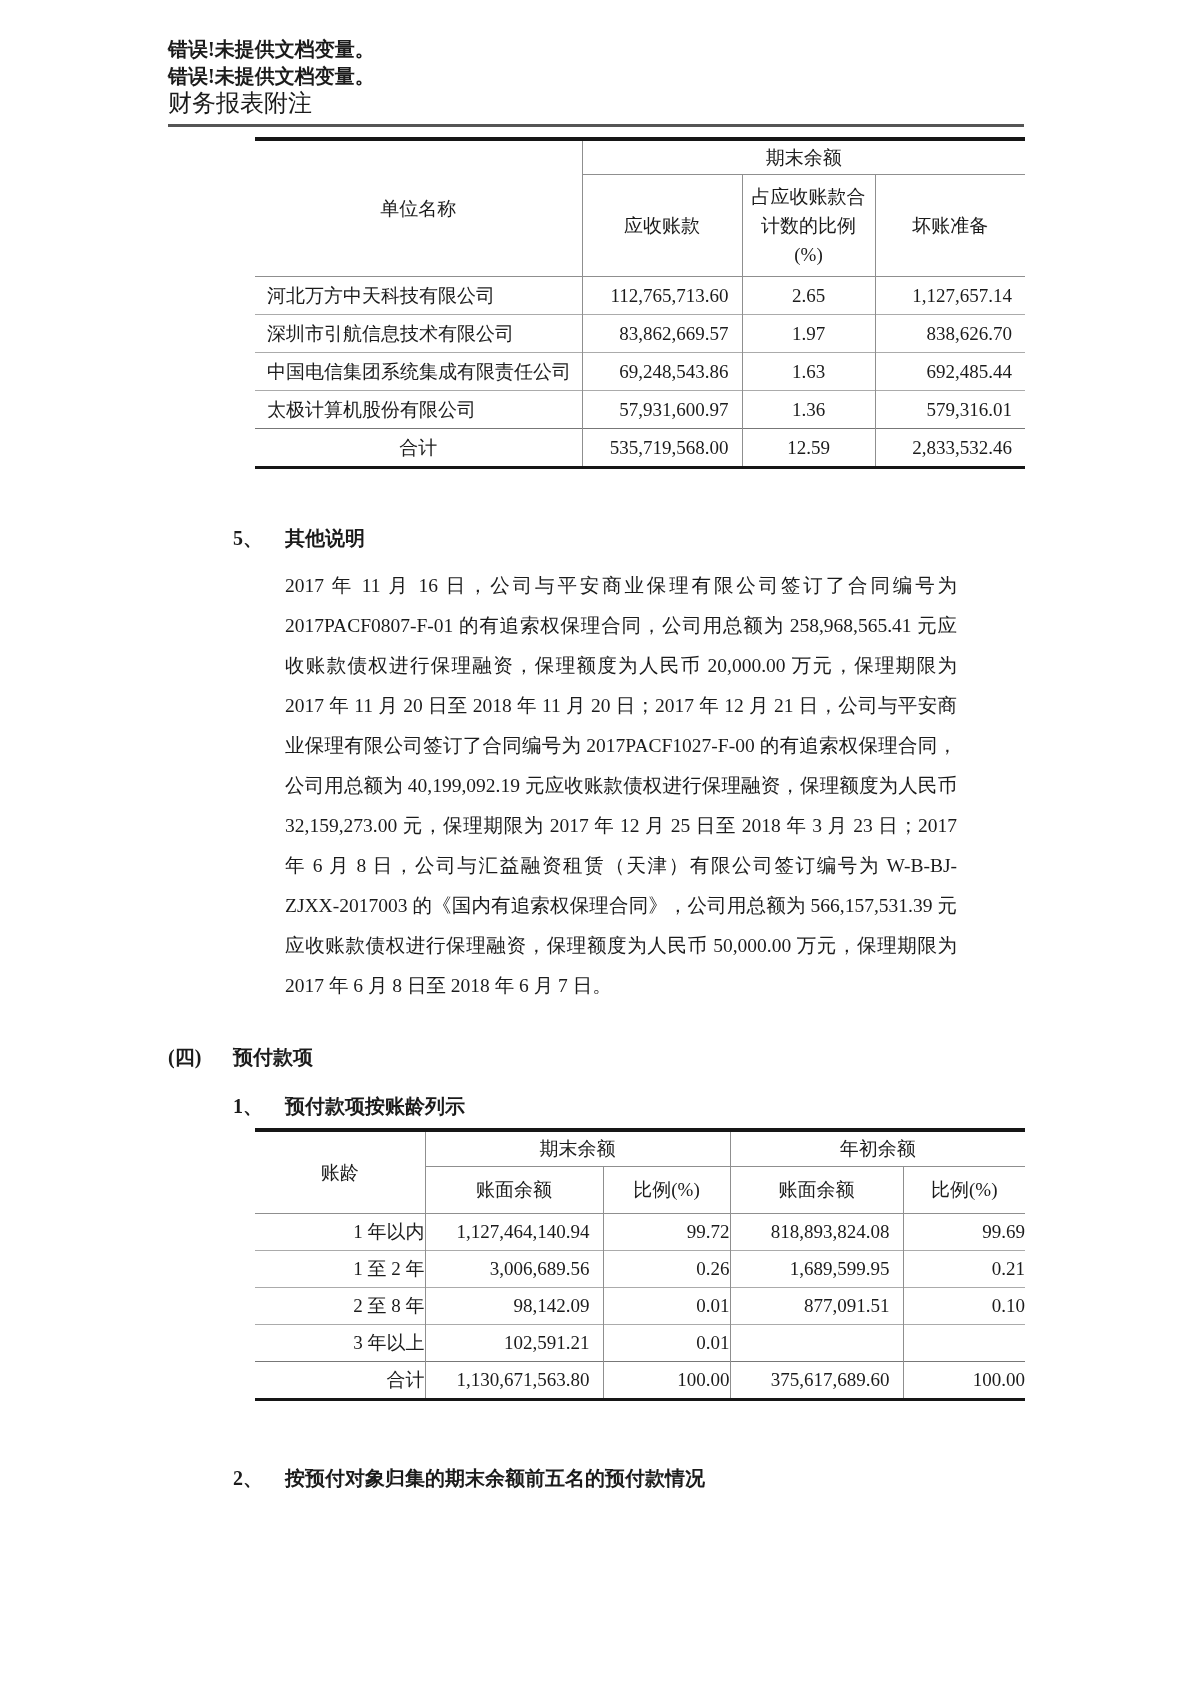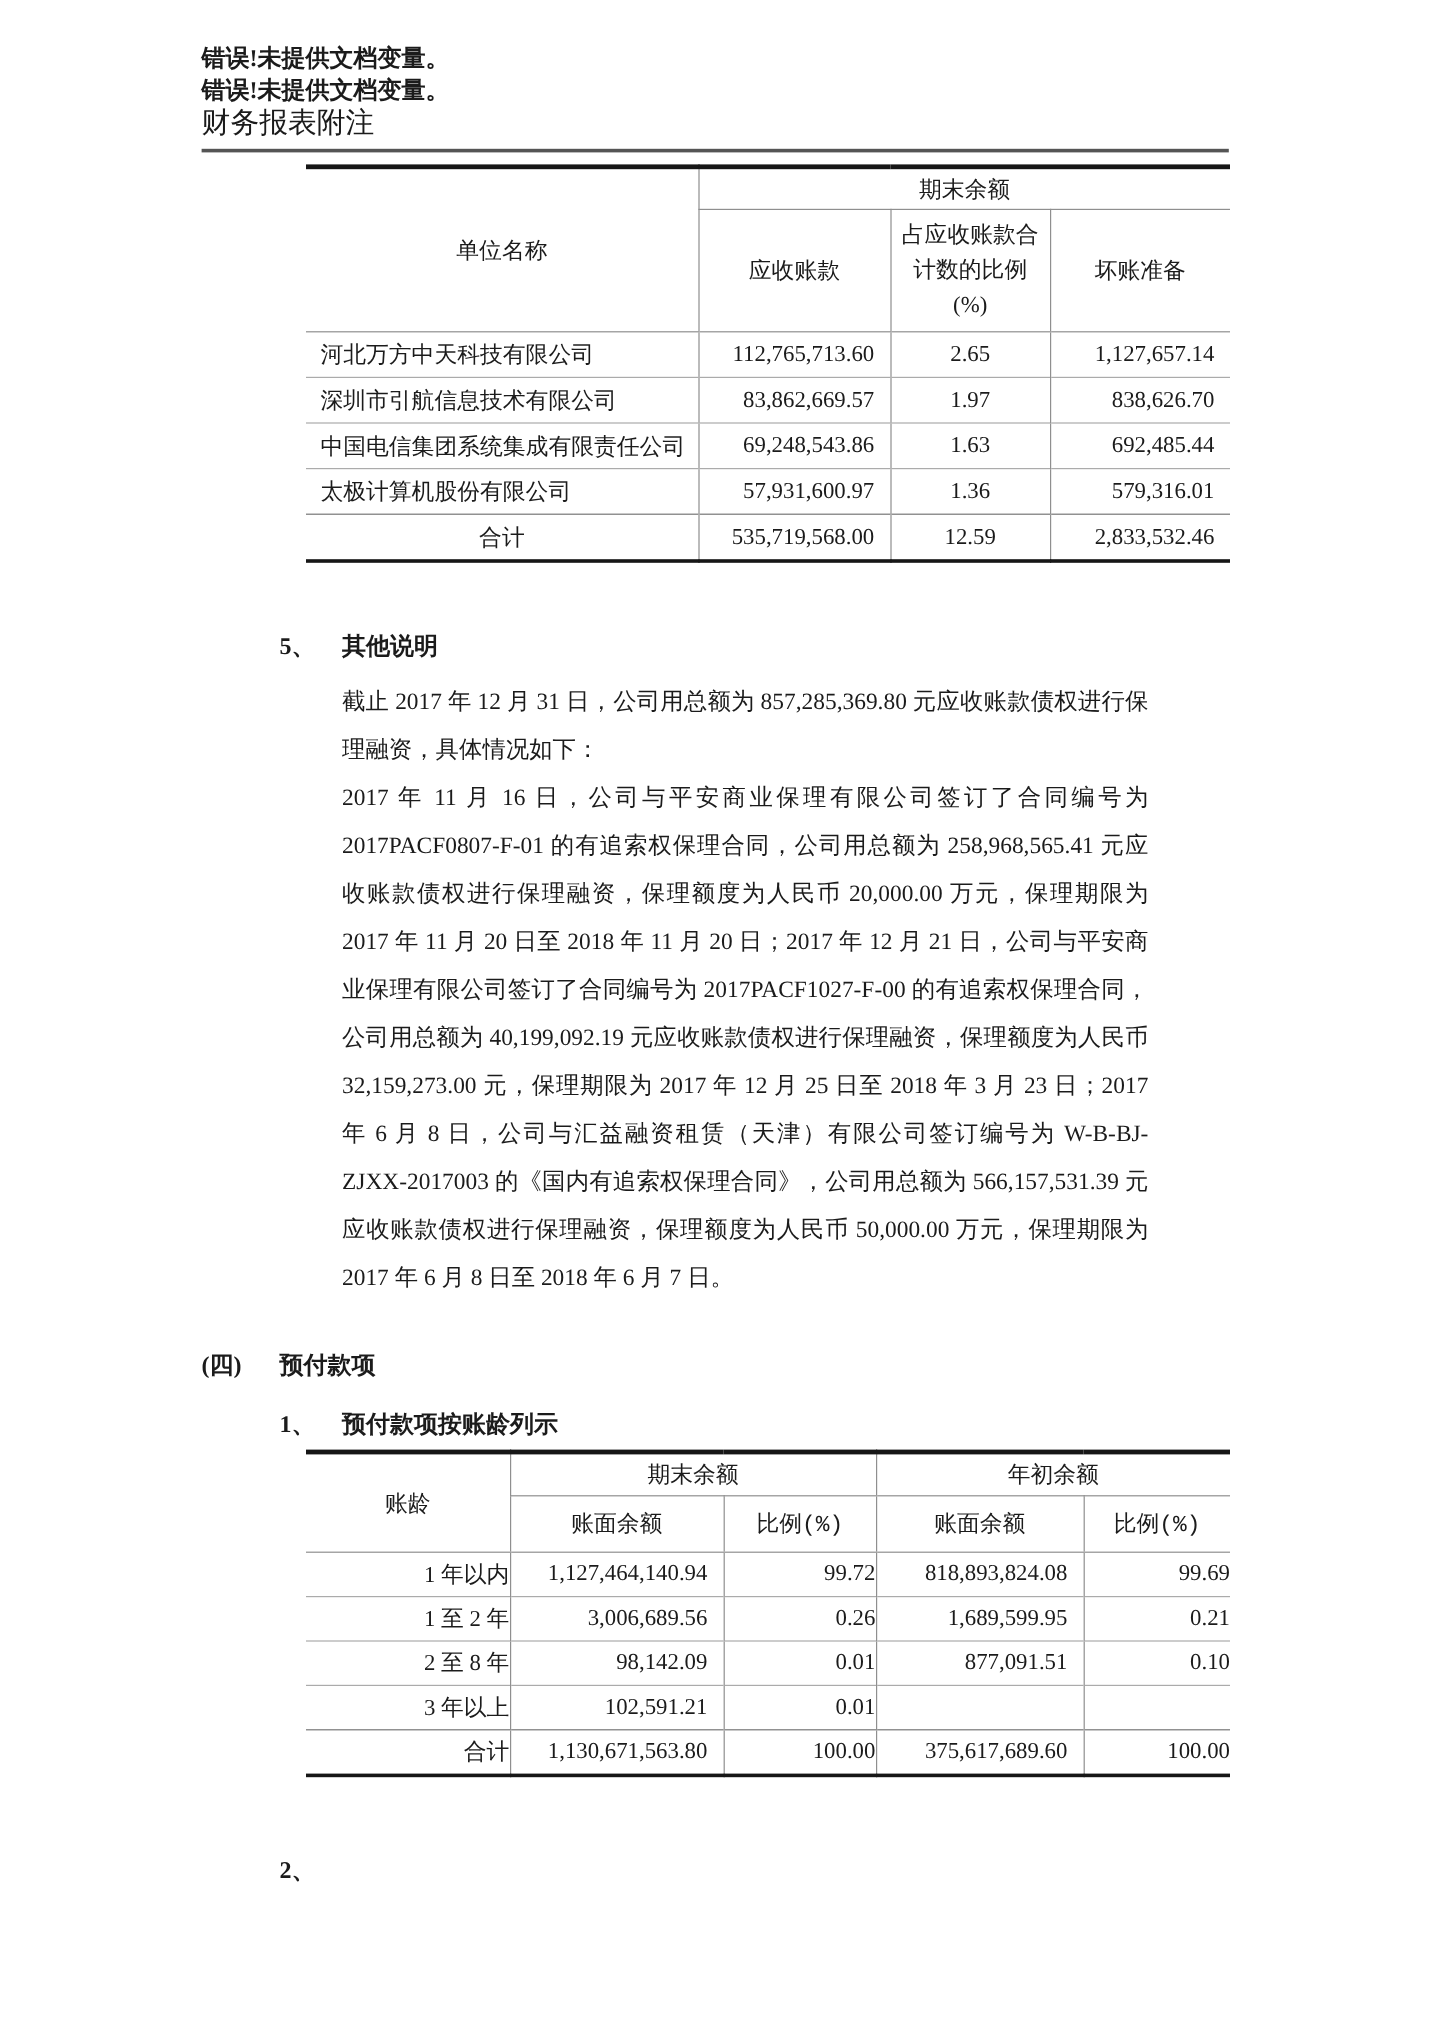--- a/index.html
+++ b/index.html
@@ -33,21 +33,21 @@
   .c    { text-align: center; }
   .l    { text-align: left;  padding-left: 12px; }
   .amt  { text-align: right; padding-right: 13px; }
   .pre  { white-space: pre-line; line-height: 29px; padding: 7px 0; }
 
   .t1 { margin-top: 10px; }
   .t1 .grow  td { height: 33px; }
   .t1 .r  td { height: 37px; }
   .t2 { margin-top: 8px; }
   .t2 .grow td { height: 34px; }
-  .t2 .sub  td { height: 46px; font-family: Liberation Mono, monospace; }
+  .t2 .sub  td { height: 46px; }
   .t2 .r  td { height: 36px; text-align: right; }
 
   
   .heading { display: flex; font-size: 20px; font-weight: bold; }
   .heading .num { flex: 0 0 auto; }
   .h-sec5  { margin-top: 56px; margin-left: 65px; }
   .h-sec5 .num { width: 52px; }
   .h-sec4  { margin-top: 38px; margin-left: 0; }
   .h-sec4 .num { width: 65px; }
   .h-sub   { margin-top: 22px; margin-left: 65px; }
@@ -126,21 +126,20 @@
       <td class="amt vl">2,833,532.46</td>
     </tr>
   </tbody>
     </table>
 
   <div class="heading h-sec5">
     <span class="num">5、</span>
     <span>其他说明</span>
   </div>
   <div class="para-block">
-    <p>截止 2017 年 12 月 31 日，公司用总额为 857,285,369.80 元应收账款债权进行保理融资，具体情况如下：</p>
     <p>2017 年 11 月 16 日，公司与平安商业保理有限公司签订了合同编号为 2017PACF0807-F-01 的有追索权保理合同，公司用总额为 258,968,565.41 元应收账款债权进行保理融资，保理额度为人民币 20,000.00 万元，保理期限为 2017 年 11 月 20 日至 2018 年 11 月 20 日；2017 年 12 月 21 日，公司与平安商业保理有限公司签订了合同编号为 2017PACF1027-F-00 的有追索权保理合同，公司用总额为 40,199,092.19 元应收账款债权进行保理融资，保理额度为人民币 32,159,273.00 元，保理期限为 2017 年 12 月 25 日至 2018 年 3 月 23 日；2017 年 6 月 8 日，公司与汇益融资租赁（天津）有限公司签订编号为 W-B-BJ-ZJXX-2017003 的《国内有追索权保理合同》，公司用总额为 566,157,531.39 元应收账款债权进行保理融资，保理额度为人民币 50,000.00 万元，保理期限为 2017 年 6 月 8 日至 2018 年 6 月 7 日。</p>
   </div>
 
   <div class="heading h-sec4">
     <span class="num">(四)</span>
     <span>预付款项</span>
   </div>
 
   <div class="heading h-sub">
     <span class="num">1、</span>
@@ -200,15 +199,16 @@
       <td class="amt vl">1,130,671,563.80</td>
       <td class="c vl">100.00</td>
       <td class="amt vl">375,617,689.60</td>
       <td class="c vl">100.00</td>
     </tr>
   </tbody>
     </table>
 
   <div class="heading h-sub2">
     <span class="num">2、</span>
+    <span>按预付对象归集的期末余额前五名的预付款情况</span>
   </div>
 
 </div>
 
 </body></html>

